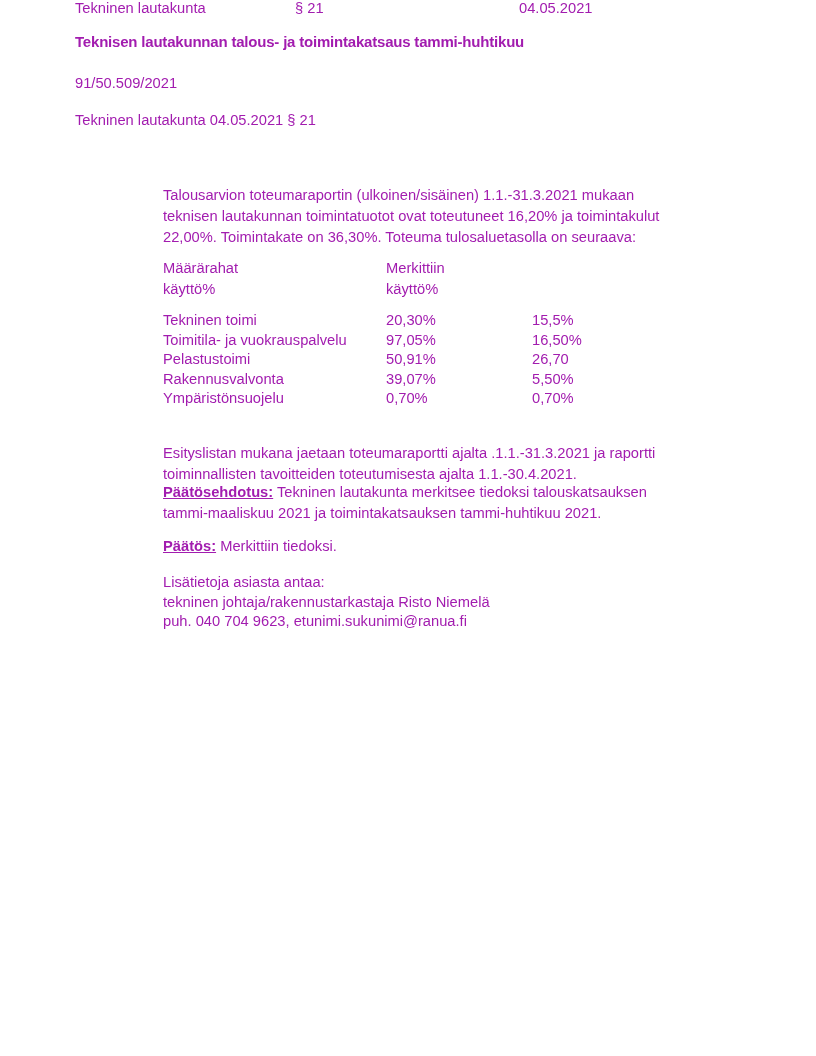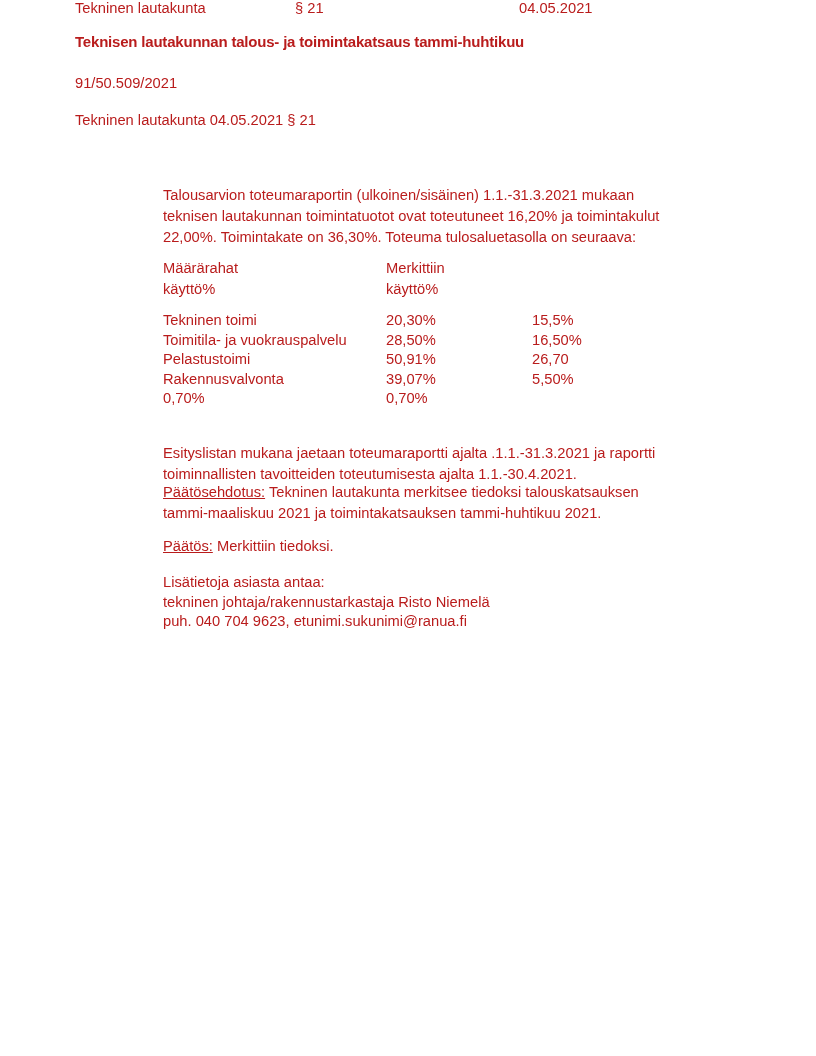--- a/index.html
+++ b/index.html
@@ -5,21 +5,21 @@
   html, body {
     margin: 0;
     padding: 0;
     background: #ffffff;
   }
   .page {
     position: relative;
     width: 816px;
     height: 1056px;
     background: #ffffff;
-    color: #b91c1c;
+    color: #a21caf;
     font-family: "Liberation Sans", "DejaVu Sans", sans-serif;
     font-size: 14.7px;
     overflow: hidden;
   }
   .abs { position: absolute; }
   .prewrap { white-space: pre-line; }
 
   .meta-item { top: 0; line-height: 17px; }
   .meta-committee { left: 75px; }
   .meta-section { left: 295px; }
@@ -39,21 +39,21 @@
   .case-reference { left: 75px; top: 112px; line-height: 17px; }
 
   .para { margin: 0; line-height: 21px; }
   .intro-para { left: 163px; top: 185px; }
   .attachments-para { left: 163px; top: 423px; margin-top: 20px; }
   .proposal-para { left: 163px; top: 482px; }
   .decision-para { left: 163px; top: 536px; }
   .contact-para { left: 163px; top: 573px; line-height: 19.7px; }
 
   .lbl {
-    font-weight: 400;
+    font-weight: 700;
     text-decoration: underline;
   }
 
   .tbl-grid {
     display: grid;
     grid-template-columns: 223px 146px auto;
     left: 163px;
   }
   .tbl-header { top: 258px; line-height: 21px; }
   .tbl-body { top: 311px; line-height: 19.5px; }
@@ -83,31 +83,32 @@
     <div class="cell">Merkittiin
 käyttö%</div>
   </div>
 
   <div class="abs tbl-grid tbl-body">
     <div class="cell">Tekninen toimi</div>
     <div class="cell">20,30%</div>
     <div class="cell">15,5%</div>
 
     <div class="cell">Toimitila- ja vuokrauspalvelu</div>
-    <div class="cell">28,50%</div>
+    <div class="cell">97,05%</div>
     <div class="cell">16,50%</div>
 
     <div class="cell">Pelastustoimi</div>
     <div class="cell">50,91%</div>
     <div class="cell">26,70</div>
 
     <div class="cell">Rakennusvalvonta</div>
     <div class="cell">39,07%</div>
     <div class="cell">5,50%</div>
 
+    <div class="cell">Ympäristönsuojelu</div>
     <div class="cell">0,70%</div>
     <div class="cell">0,70%</div>
   </div>
 
   <p class="abs para prewrap attachments-para">Esityslistan mukana jaetaan toteumaraportti ajalta .1.1.-31.3.2021 ja raportti
 toiminnallisten tavoitteiden toteutumisesta ajalta 1.1.-30.4.2021.</p>
 
   <p class="abs para proposal-para"><span class="lbl">Päätösehdotus:</span> <span class="prewrap">Tekninen lautakunta merkitsee tiedoksi talouskatsauksen
 tammi-maaliskuu 2021 ja toimintakatsauksen tammi-huhtikuu 2021.</span></p>
 

